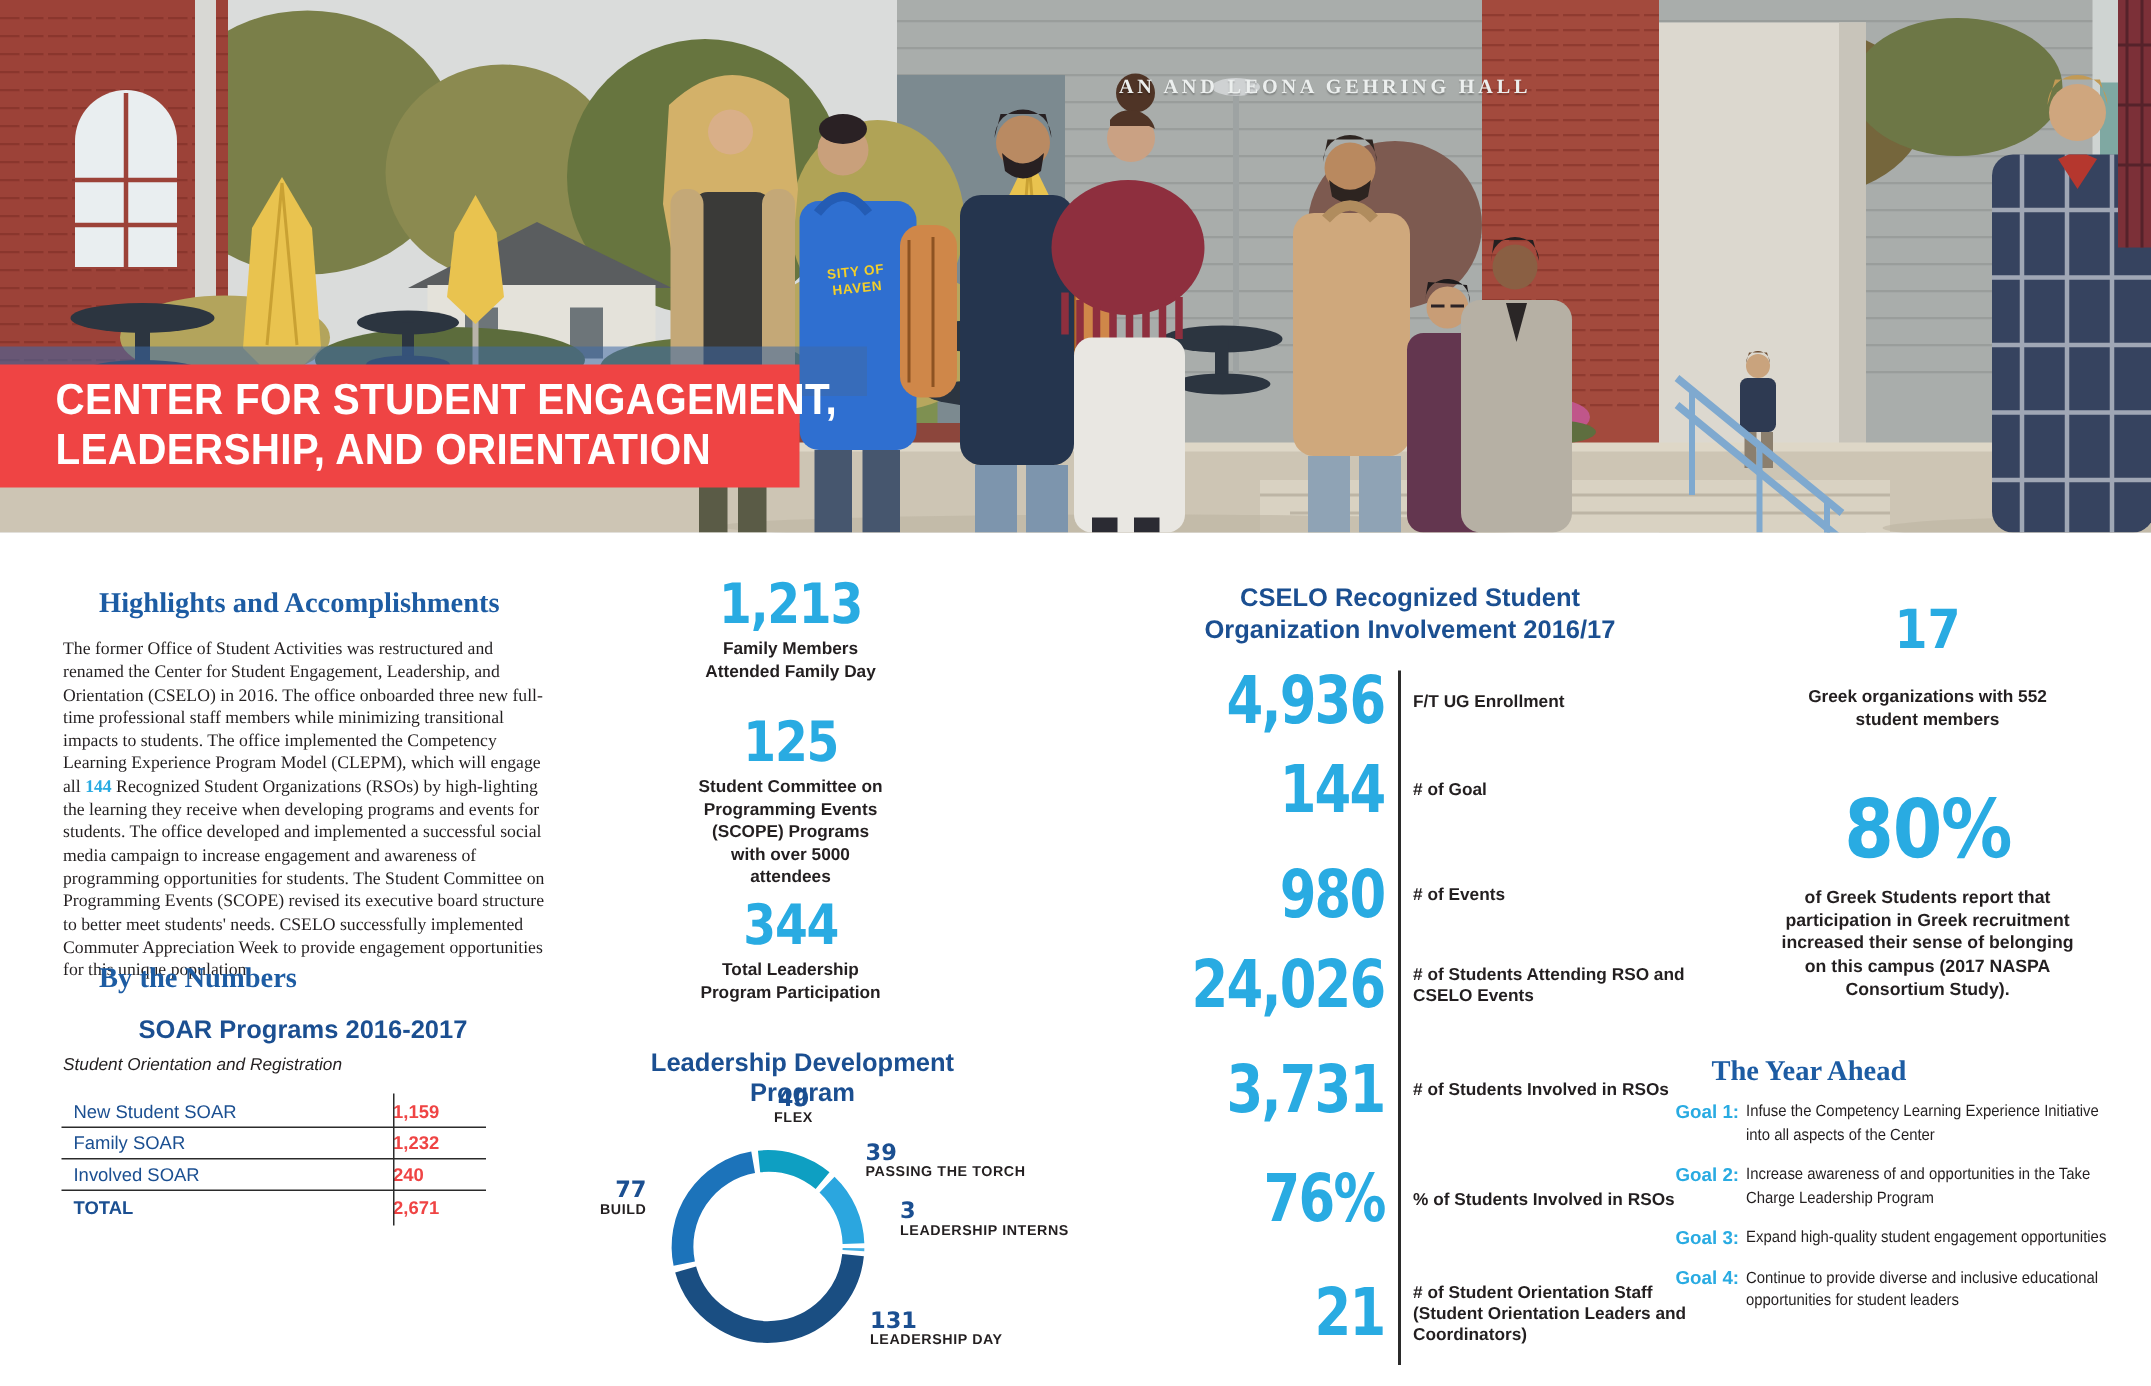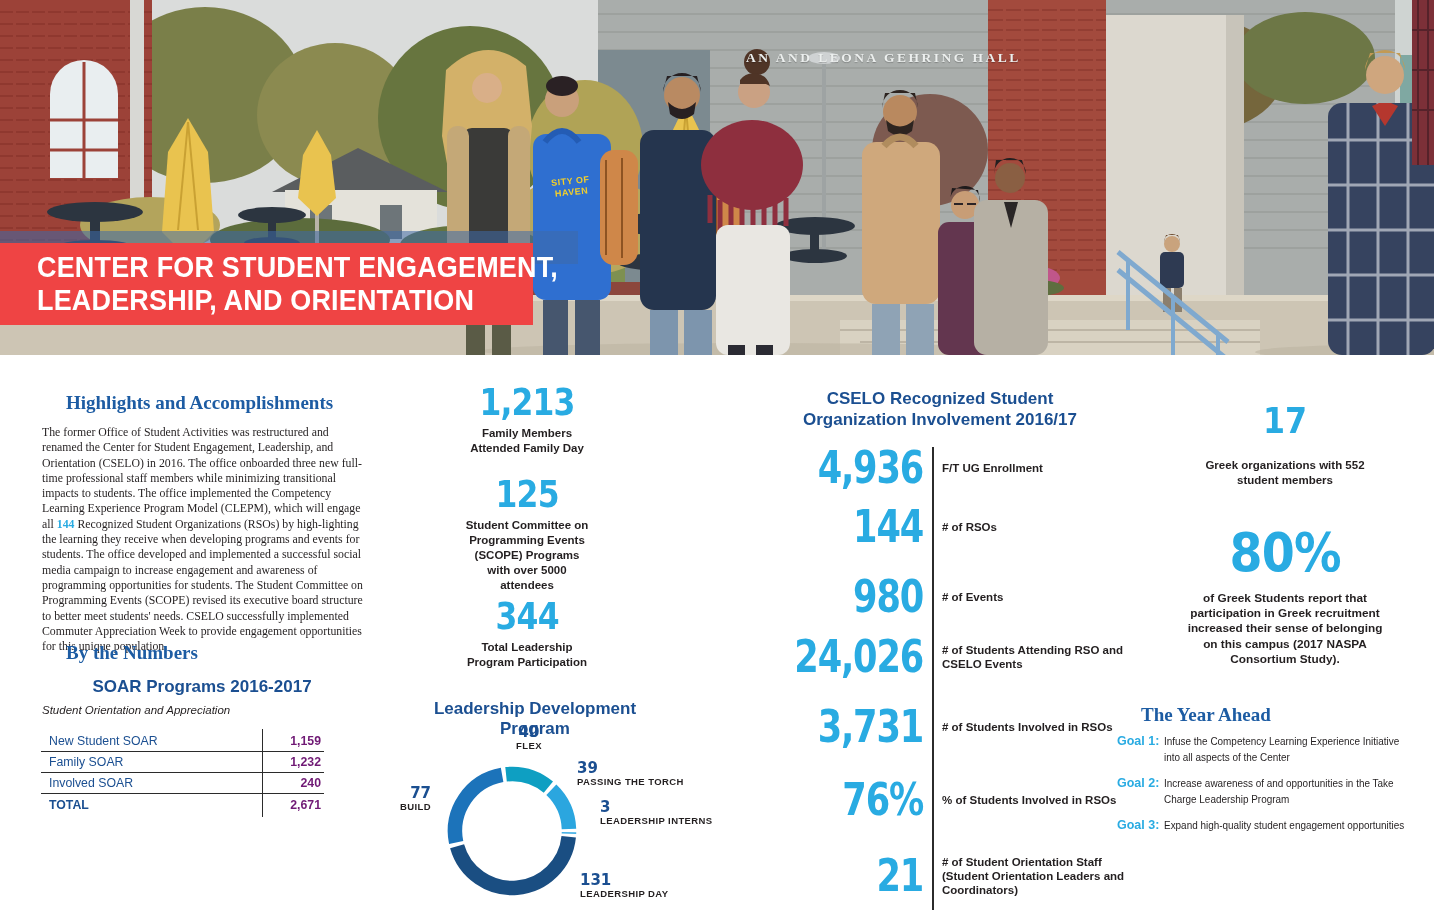--- a/index.html
+++ b/index.html
@@ -29,21 +29,21 @@
   .highlights { position:absolute; left:42px; top:392px; width:322px; }
   .highlights p { margin-top:11px; font-size:11.8px; line-height:15.3px; color:#231F20;font-family:Liberation Serif, serif; }
   .hl-num { color:#29ABE2; font-weight:700; }
   .by-numbers { position:absolute; left:42px; top:642px; }
   .soar-title { position:absolute; left:60px; top:677px; width:284px; text-align:center; font-size:17px; }
   .soar-note  { position:absolute; left:42px; top:704px; font-style:italic; font-size:11.5px; color:#231F20; }
   .soar-table { position:absolute; left:41px; top:731px; width:283px; }
   .soar-table .row { display:flex; align-items:center; height:21px; border-bottom:1px solid #2b2b2b; }
   .soar-table .row:last-child { border-bottom:none; }
   .soar-table .lbl { flex:0 0 221px; padding-left:8px; font-size:12.3px; color:#1B4F91; }
-  .soar-table .val { flex:1; text-align:right; padding-right:3px; font-size:12.3px; font-weight:700; color:#701a75; }
+  .soar-table .val { flex:1; padding-right:3px; font-size:12.3px; font-weight:700; color:#ef4444; }
   .soar-table .row:last-child .lbl { font-weight:700; }
   .soar-table::after { content:""; position:absolute; left:221px; top:-2px; bottom:-2px; width:1px; background:#2b2b2b; }
 
   
   .mid-stat { position:absolute; left:407px; width:240px; text-align:center; }
   .mid-stat .num { font-size:37px; transform:scaleX(.85); letter-spacing:-1px; }
   .mid-stat .cap { margin:5px auto 0; max-width:130px; font-size:11.5px; line-height:15px; font-weight:700; color:#231F20; }
   .lead-title { position:absolute; left:415px; top:699px; width:240px; text-align:center; font-size:17px; }
   .donut { position:absolute; left:442px; top:761px; width:140px; height:140px; }
   .d-label { position:absolute; }
@@ -292,21 +292,21 @@
     </div>
   </div>
 
   <div class="highlights">
     <div class="serif-h">Highlights and Accomplishments</div>
     <p><span>The former Office of Student Activities was restructured and renamed the Center for Student Engagement, Leadership, and Orientation (CSELO) in 2016. The office onboarded three new full-time professional staff members while minimizing transitional impacts to students. The office implemented the Competency Learning Experience Program Model (CLEPM), which will engage all </span><span class="hl-num">144</span><span> Recognized Student Organizations (RSOs) by high-lighting the learning they receive when developing programs and events for students. The office developed and implemented a successful social media campaign to increase engagement and awareness of programming opportunities for students. The Student Committee on Programming Events (SCOPE) revised its executive board structure to better meet students' needs. CSELO successfully implemented Commuter Appreciation Week to provide engagement opportunities for this unique population.</span></p>
   </div>
 
   <div class="by-numbers serif-h">By the Numbers</div>
   <div class="soar-title navy-h">SOAR Programs 2016-2017</div>
-  <div class="soar-note">Student Orientation and Appreciation</div>
+  <div class="soar-note">Student Orientation and Registration</div>
   <div class="soar-table">
     <div class="row">
       <span class="lbl">New Student SOAR</span>
       <span class="val">1,159</span>
     </div>
     <div class="row">
       <span class="lbl">Family SOAR</span>
       <span class="val">1,232</span>
     </div>
     <div class="row">
@@ -367,21 +367,21 @@
     <div>Organization Involvement 2016/17</div>
   </div>
   <div class="cselo-rule"></div>
 
   <div class="cselo-row" style="top:440px">
     <div class="num cyan-num">4,936</div>
     <div class="lbl">F/T UG Enrollment</div>
   </div>
   <div class="cselo-row" style="top:499px">
     <div class="num cyan-num">144</div>
-    <div class="lbl"># of RSOs</div>
+    <div class="lbl"># of Goal</div>
   </div>
   <div class="cselo-row" style="top:569px">
     <div class="num cyan-num">980</div>
     <div class="lbl"># of Events</div>
   </div>
   <div class="cselo-row" style="top:629px">
     <div class="num cyan-num">24,026</div>
     <div class="lbl"># of Students Attending RSO and CSELO Events</div>
   </div>
   <div class="cselo-row" style="top:699px">
@@ -413,15 +413,19 @@
       <span class="gtext">Infuse the Competency Learning Experience Initiative into all aspects of the Center</span>
     </div>
     <div class="goal">
       <span class="glabel">Goal 2:</span>
       <span class="gtext">Increase awareness of and opportunities in the Take Charge Leadership Program</span>
     </div>
     <div class="goal">
       <span class="glabel">Goal 3:</span>
       <span class="gtext">Expand high-quality student engagement opportunities</span>
     </div>
+    <div class="goal">
+      <span class="glabel">Goal 4:</span>
+      <span class="gtext">Continue to provide diverse and inclusive educational opportunities for student leaders</span>
+    </div>
   </div>
 
 </div>
 
 </body></html>

